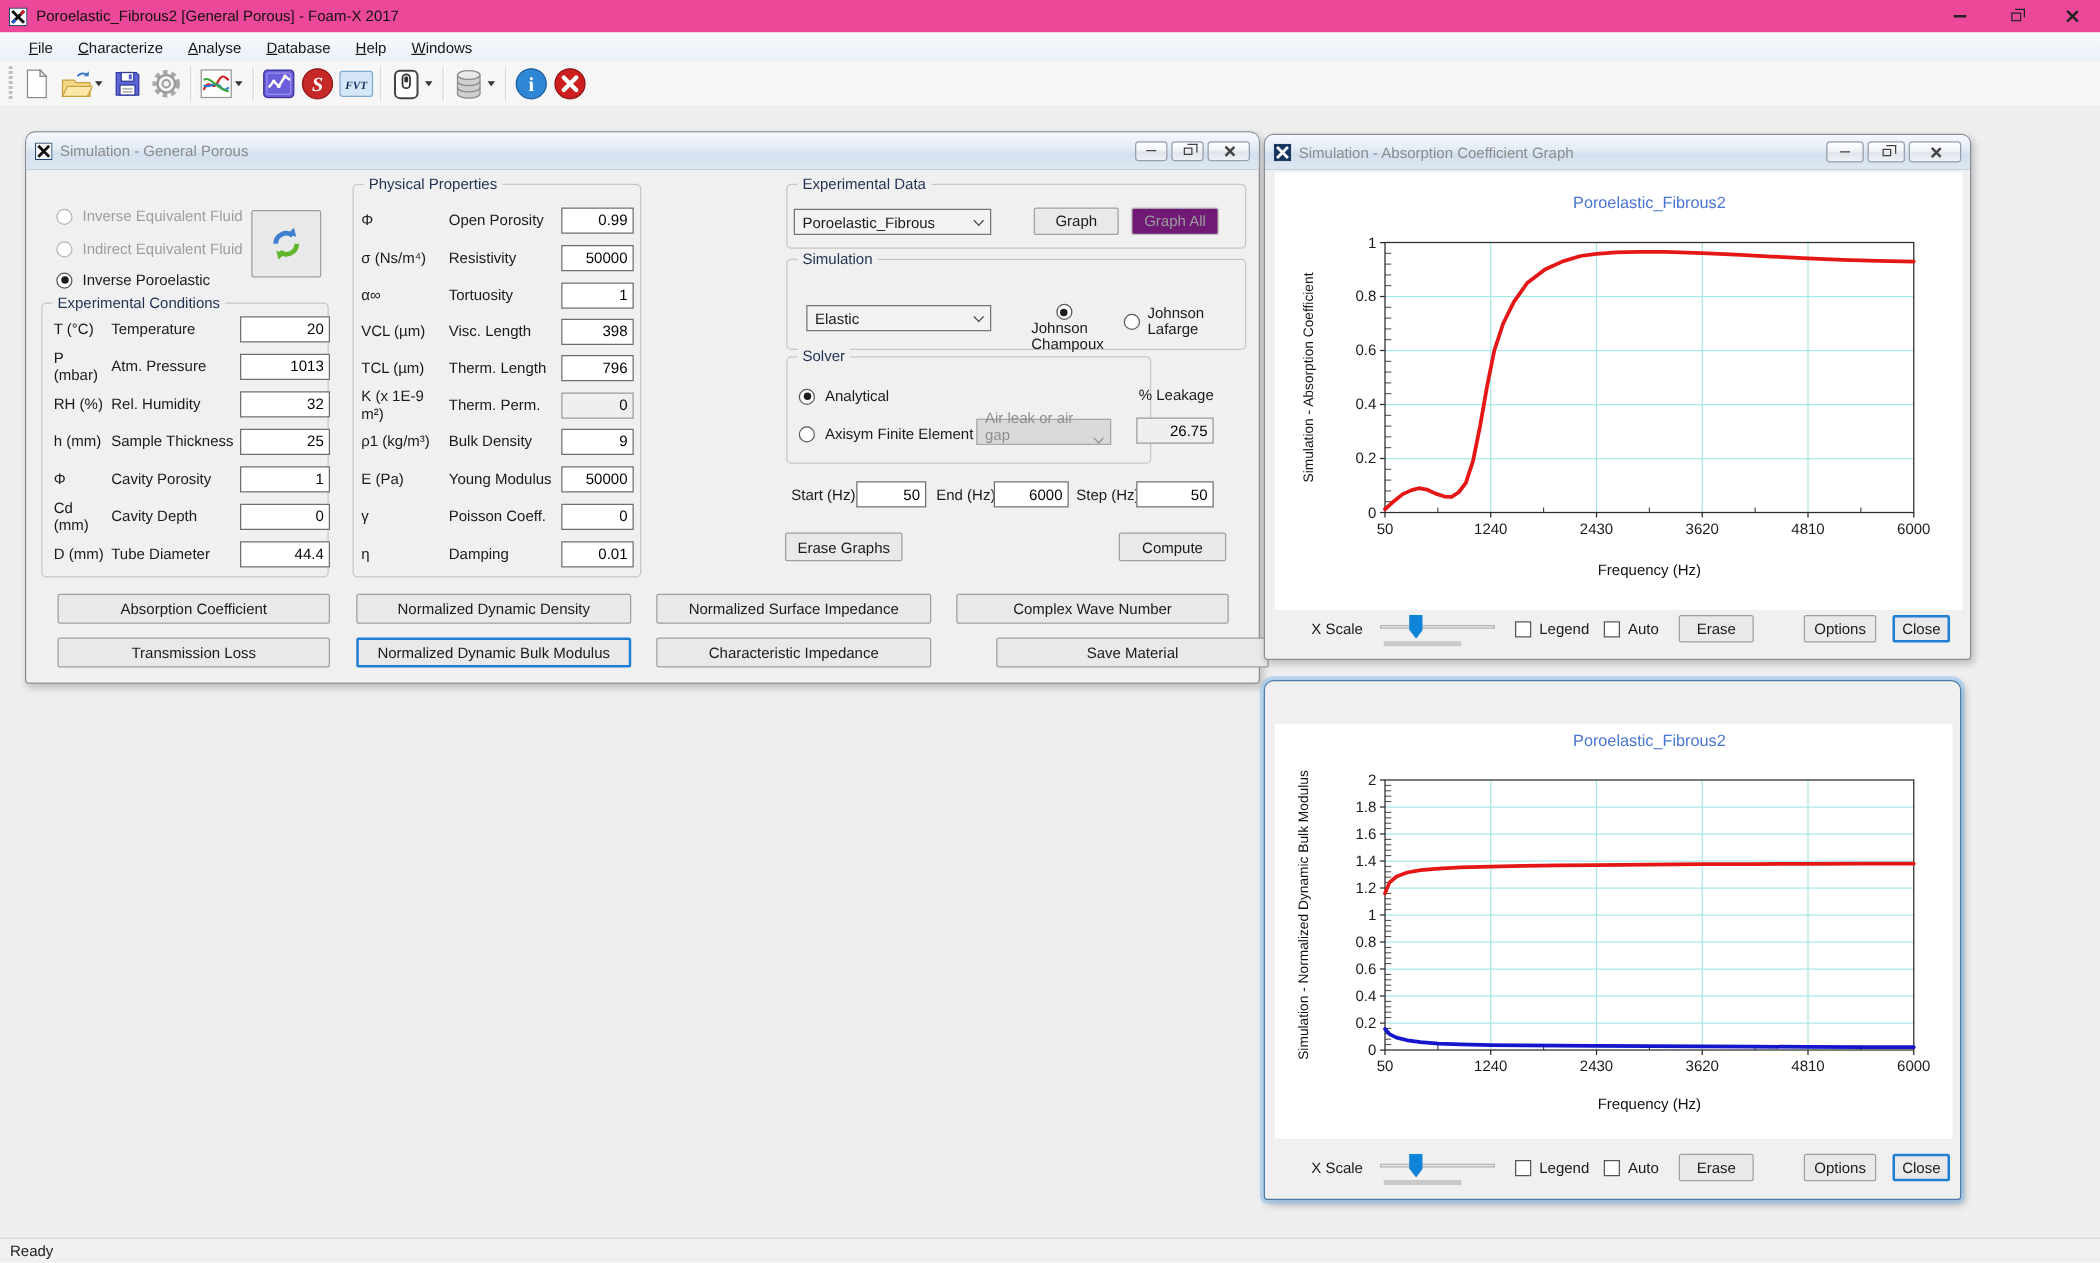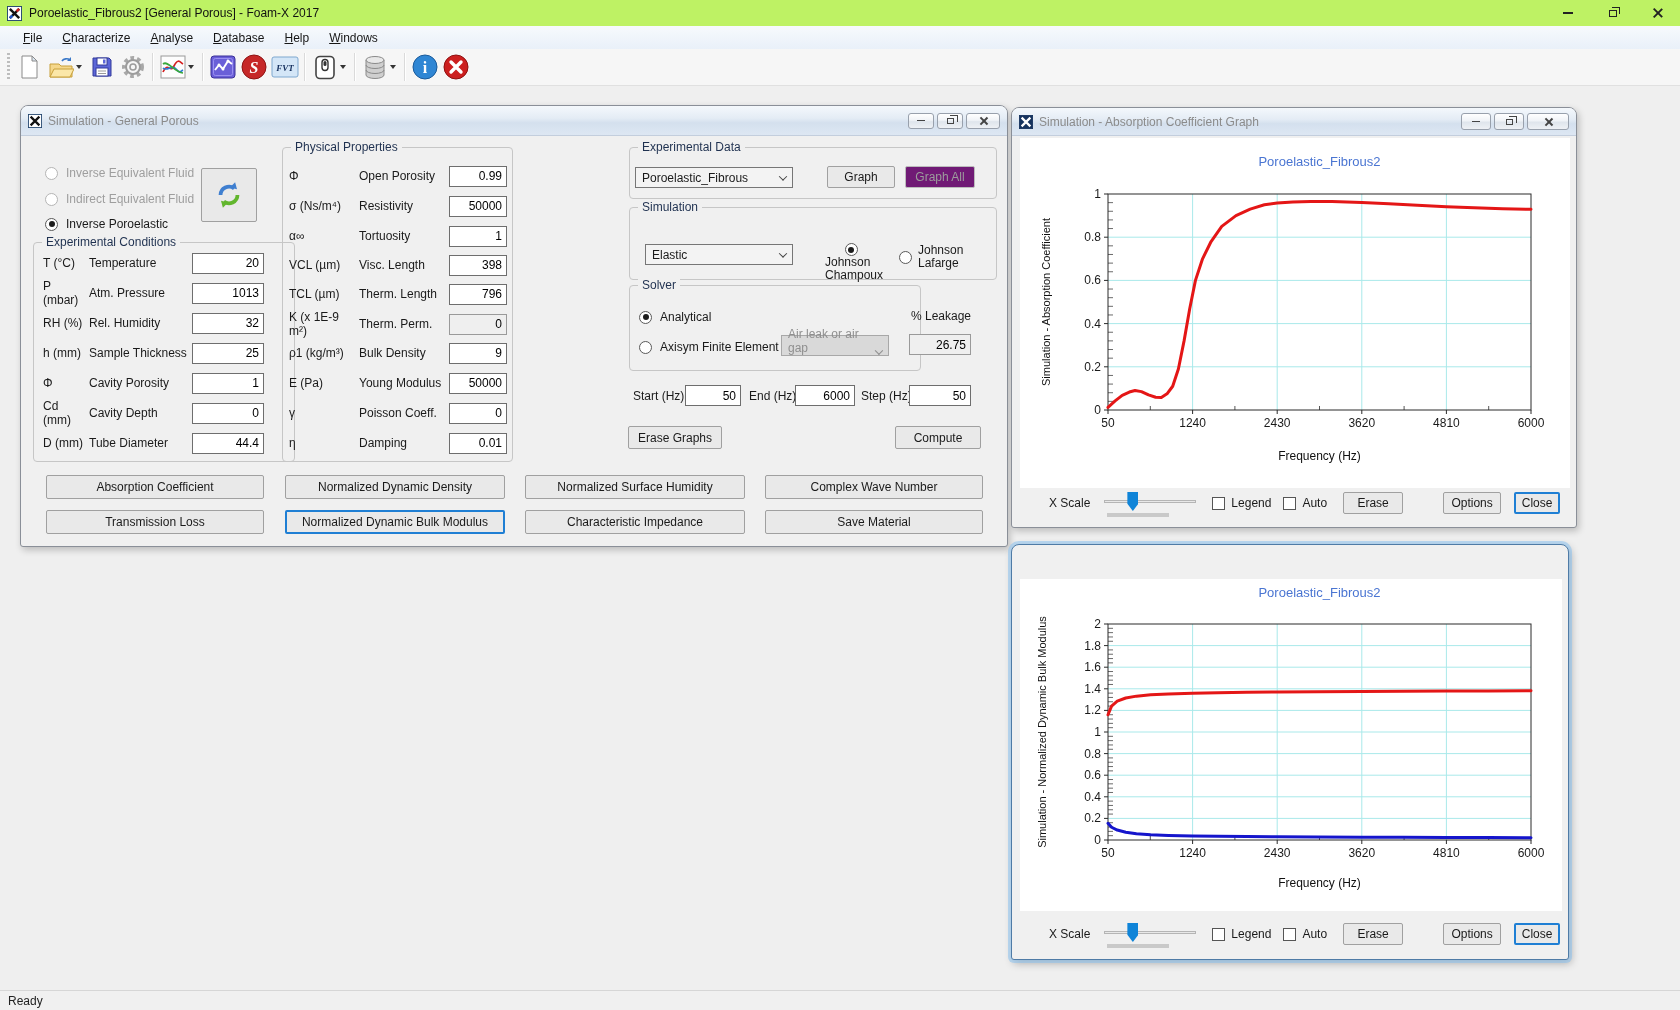--- a/index.html
+++ b/index.html
@@ -1,20 +1,20 @@
 <!DOCTYPE html>
 <html><head>
 <meta charset="utf-8">
 <style>
   * { margin:0; padding:0; box-sizing:border-box; }
   html,body { width:1680px; height:1010px; }
   body { position:relative; font-family:"Liberation Sans", sans-serif; font-size:12px; color:#1a1a1a; background:#ffffff; overflow:hidden; }
 
   
-  .app-titlebar { position:absolute; left:0; top:0; right:0; height:26px; background:#bef264; display:flex; align-items:center; padding-left:7px; }
+  .app-titlebar { position:absolute; left:0; top:0; right:0; height:26px; background:#ec4899; display:flex; align-items:center; padding-left:7px; }
   .app-titlebar .title { margin-left:7px; font-size:12px; color:#111; }
   .win-ctrls { margin-left:auto; display:flex; height:26px; }
   .appbtn { width:45px; height:26px; display:flex; align-items:center; justify-content:center; color:#222; }
   .g-min { width:10px; height:1.5px; background:currentColor; }
   .g-rest { width:8px; height:7px; border:1px solid currentColor; position:relative; background:transparent; }
   .g-rest::before { content:""; position:absolute; left:2px; top:-4px; width:7px; height:6px; border-top:1px solid currentColor; border-right:1px solid currentColor; }
   .g-x { position:relative; width:10px; height:10px; }
   .g-x::before,.g-x::after { content:""; position:absolute; left:4.5px; top:-1px; width:1.6px; height:12px; background:currentColor; }
   .g-x::before{ transform:rotate(45deg);} .g-x::after{ transform:rotate(-45deg);}
   .g-x.small::before,.g-x.small::after{ height:10px; top:0; left:4px; width:1.8px;}
@@ -251,21 +251,21 @@
   </div>
   <div class="btn" style="left:180px; top:62px; width:56px; height:54px;">
     <svg width="32" height="32" viewBox="0 0 34 34">
         <path d="M8,17 a9,9 0 0 1 14.5,-7" fill="none" stroke="#3f7fd0" stroke-width="4"></path>
         <path d="M23.5,3.5 l2,7.5 l-7.5,-2 z" fill="#3f7fd0"></path>
         <path d="M26,17 a9,9 0 0 1 -14.5,7" fill="none" stroke="#62b62e" stroke-width="4"></path>
         <path d="M10.5,30.5 l-2,-7.5 l7.5,2 z" fill="#62b62e"></path>
       </svg>
   </div>
 
-  <div class="group" style="left:12px; top:136px; width:262px; height:220px;text-decoration:underline;">
+  <div class="group" style="left:12px; top:136px; width:230px; height:220px;text-decoration:underline;">
     <span class="gtitle">Experimental Conditions</span>
   </div>
   <div class="frow" style="left:22px; top:146px; width:221px;">
     <span class="sym" style="width:46px;">T (°C)</span>
     <span class="lbl">Temperature</span>
     <span class="ibox" style="width:72px;"><input class="val" value="20" style=""></span>
   </div>
   <div class="frow" style="left:22px; top:176px; width:221px;">
     <span class="sym" style="width:46px;">P (mbar)</span>
     <span class="lbl">Atm. Pressure</span>
@@ -400,26 +400,26 @@
   <span style="position:absolute; left:728px; top:283px;">End (Hz)</span>
   <span style="position:absolute; left:774px; top:279px; width:60px;"><input class="val" value="6000" style=""></span>
   <span style="position:absolute; left:840px; top:283px;">Step (Hz)</span>
   <span style="position:absolute; left:888px; top:279px; width:62px;"><input class="val" value="50" style=""></span>
 
   <div class="btn" style="left:607px; top:320px; width:94px; height:23px;">Erase Graphs</div>
   <div class="btn" style="left:874px; top:320px; width:86px; height:23px;">Compute</div>
 
   <div class="btn" style="left:25px;  top:369px; width:218px; height:24px;">Absorption Coefficient</div>
   <div class="btn" style="left:264px; top:369px; width:220px; height:24px;">Normalized Dynamic Density</div>
-  <div class="btn" style="left:504px; top:369px; width:220px; height:24px;">Normalized Surface Humidity</div>
+  <div class="btn" style="left:504px; top:369px; width:220px; height:24px;">Normalized Surface Impedance</div>
   <div class="btn" style="left:744px; top:369px; width:218px; height:24px;">Complex Wave Number</div>
   <div class="btn" style="left:25px;  top:404px; width:218px; height:24px;">Transmission Loss</div>
   <div class="btn focus" style="left:264px; top:404px; width:220px; height:24px;">Normalized Dynamic Bulk Modulus</div>
   <div class="btn" style="left:504px; top:404px; width:220px; height:24px;">Characteristic Impedance</div>
-  <div class="btn" style="left:744px; top:404px; width:218px; height:24px;">Save Material</div>
+  <div class="btn" style="left:776px; top:404px; width:218px; height:24px;">Save Material</div>
 </div>
 
 <div class="window" style="left:1011px; top:107px; width:566px; height:421px;">
   <div class="titlebar">
     <svg width="14" height="14" viewBox="0 0 16 16">
         <rect x="0.5" y="0.5" width="15" height="15" fill="#16335e" stroke="#16335e"></rect>
         <path d="M3,3 L13,13 M13,3 L3,13" stroke="#fff" stroke-width="2.6"></path>
       </svg>
     <span class="wtitle">Simulation - Absorption Coefficient Graph</span>
     <div class="tb-btns">

